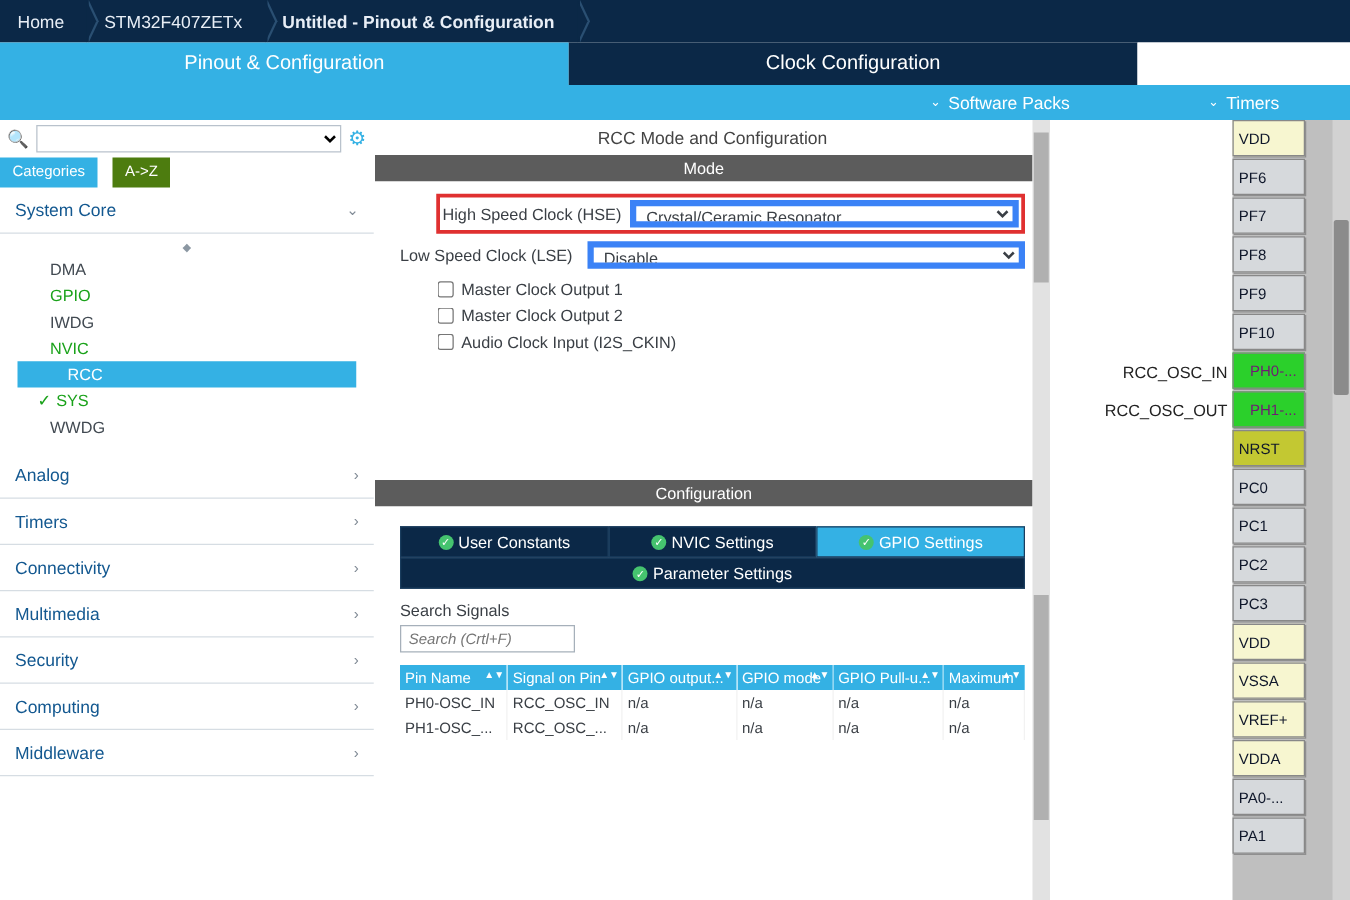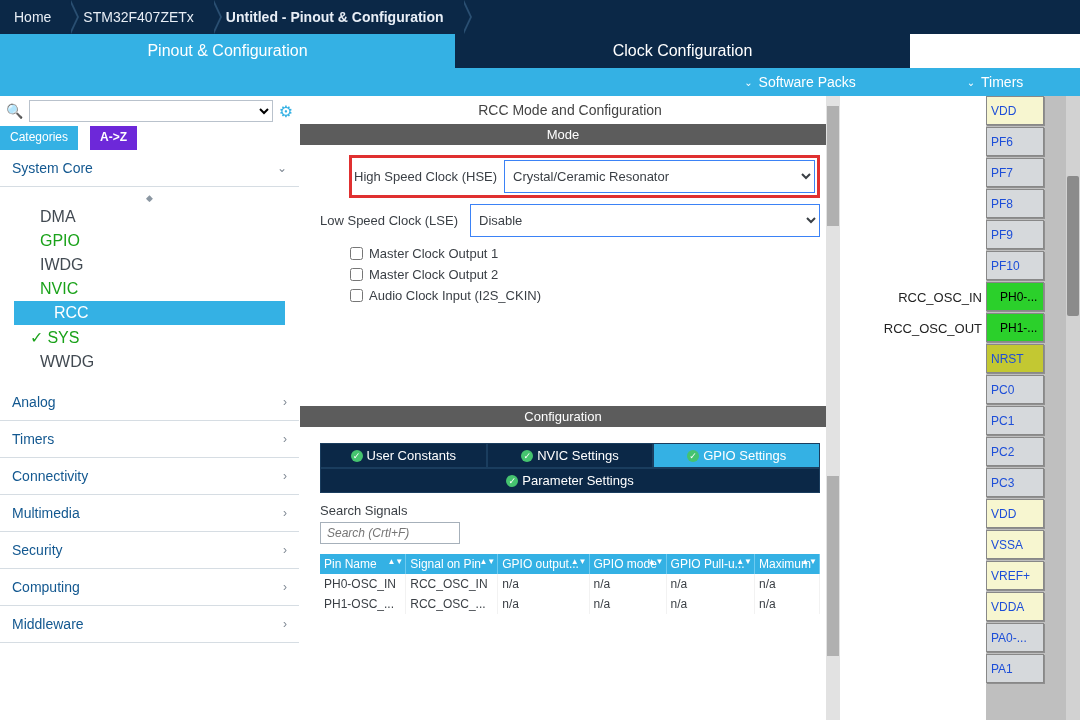--- a/index.html
+++ b/index.html
@@ -30,46 +30,46 @@
 
 .leftpanel { width:300px; border-right:1px solid transparent; display:flex; flex-direction:column; background:#fff; }
 .searchrow { display:flex; align-items:center; gap:6px; padding:4px 6px; }
 .searchrow .sicon { color:#34b1e4; font-size:14px; }
 .searchrow select { flex:1; height:22px; border:1px solid #b9c2cc; background:#fff; }
 .searchrow .gear { color:#34b1e4; font-size:16px; cursor:pointer; }
 
 .viewtabs { display:flex; height:24px;gap:12px; }
 .viewtab { padding:4px 10px; font-size:12px; cursor:pointer; }
 .viewtab.active { background:#34b1e4; color:#fff; }
-.viewtab.inactive { background:#6d28d9; color:#fff;font-weight:bold; }
+.viewtab.inactive { background:#4d7c0f; color:#fff; }
 
 .cat-section { }
 .cat-header { display:flex; justify-content:space-between; align-items:center; padding:10px 12px; color:#135890; font-size:14px; cursor:pointer; border-bottom:1px solid #d6dde3; }
 .cat-header .arrow { color:#808a95; font-size:12px; }
 .cat-body { padding:4px 0 10px 0; }
 .sortcaret { text-align:center; color:#8b97a2; font-size:9px; padding:2px 0; }
-.tree-item { padding:3px 12px 3px 40px; color:#424a52; font-size:16px; cursor:pointer; }
+.tree-item { padding:3px 12px 3px 40px; color:#424a52; font-size:13px; cursor:pointer; }
 .tree-item.green { color:#1aa21a; }
 .tree-item.selected { background:#34b1e4; color:#fff; padding-left:40px; position:relative; margin:0 14px; }
 .tree-item.selected::before { content:""; position:absolute; left:10px; top:7px; width:6px; height:6px; }
 .tree-item.syschk { color:#1aa21a; padding-left:30px; }
 .tree-item.syschk::before { content:"✓"; margin-right:4px; color:#1aa21a; }
 
 
 .centerpanel { flex:1; background:#fff; display:flex; flex-direction:column; padding:0; position:relative; }
 .center-scroll { position:absolute; right:0; top:0; bottom:0; width:14px; background:#e2e2e2; }
 .center-scroll .thumb { position:absolute; left:1px; right:1px; background:#b0b0b0; }
 .center-title { text-align:center; padding:6px 0; color:#444; font-size:14px; background:#fff; }
 .section-bar { background:#5c5c5c; color:#fff; text-align:center; padding:3px 0; font-size:13px; margin:0 14px 0 0; }
 
 .mode-body { padding:10px 20px 20px 20px; }
 .form-row { display:flex; align-items:center; margin-bottom:6px; }
 .form-row.highlighted { border:3px solid #e03030; padding:2px;margin-left:29px; }
 .form-label { width:150px; font-size:13px; color:#3a3f45; }
-.form-row select { flex:1; height:33px; border:1px solid #3b82f6; background:#fff; padding:0 4px; font-size:13px; color:#3a3f45; }
+.form-row select { flex:1; height:22px; border:5px solid #3b82f6; background:#fff; padding:0 4px; font-size:13px; color:#3a3f45; }
 .chk-row { display:flex; align-items:center; gap:6px; padding:3px 0 3px 30px; color:#3a3f45; font-size:13px; }
 .chk-row input { width:13px; height:13px; }
 
 .config-body { padding:10px 20px 10px 20px; }
 .reset-btn { background:#949ca3; color:#fff; border:none; padding:6px 12px; font-size:13px; border-radius:3px; cursor:pointer; }
 
 .conf-tabs { display:flex; flex-wrap:wrap; margin-top:6px; }
 .conf-tab { flex:1; min-width:150px; background:#0b2847; color:#fff; text-align:center; padding:4px 0; font-size:13px; border:1px solid #1a3d5e; display:flex; align-items:center; justify-content:center; gap:4px; cursor:pointer; }
 .conf-tab.active { background:#34b1e4; }
 .conf-tab .okicon { width:12px; height:12px; border-radius:50%; background:#45c36f; display:inline-flex; align-items:center; justify-content:center; font-size:9px; color:#fff; }
@@ -82,24 +82,24 @@
 .gpiotable { width:100%; border-collapse:collapse; font-size:12px; }
 .gpiotable th { background:#34b1e4; color:#fff; font-weight:normal; padding:3px 4px; text-align:left; border-right:1px solid #6dcaf0; position:relative; }
 .gpiotable th .sorticon { font-size:8px; position:absolute; right:2px; }
 .gpiotable td { padding:3px 4px; color:#3a3f45; border-right:1px solid #f2f2f2; }
 
 
 .rightpanel { width:240px; background:#bfbfbf; position:relative; display:flex; }
 .pinlabels { flex:1; background:#fff; display:flex; flex-direction:column; align-items:flex-end; padding-right:4px; }
 .pinlabel { height:31px; display:flex; align-items:center; font-size:13px; color:#222; }
 .pincol { width:58px; display:flex; flex-direction:column; margin-right:36px; }
-.pin { height:29px; margin-bottom:2px; border:1px solid #888; display:flex; align-items:center; padding:0 4px; font-size:12px; color:#1d4ed8; box-shadow:1px 1px 0 rgba(0,0,0,.25); cursor:pointer; }
+.pin { height:29px; margin-bottom:2px; border:1px solid #888; display:flex; align-items:center; padding:0 4px; font-size:12px; color:#0f172a; box-shadow:1px 1px 0 rgba(0,0,0,.25); cursor:pointer; }
 .pin.gray { background:#d6d9dc; }
 .pin.yellow { background:#f7f6d0; }
-.pin.green { background:#2bd02b; color:#000000;padding-left:13px; }
+.pin.green { background:#2bd02b; color:#701a75;padding-left:13px; }
 .pin.olive { background:#c3c832; }
 .rscroll { position:absolute; right:0; top:0; bottom:0; width:14px; background:#d2d2d2; }
 .rscroll .thumb { position:absolute; left:1px; right:1px; top:80px; height:140px; background:#8b8b8b; border-radius:2px; }
 </style>
 </head>
 <body>
 
 <div class="breadcrumb">
   <div class="bc-item">Home</div>
   <div class="bc-item">STM32F407ZETx</div>

